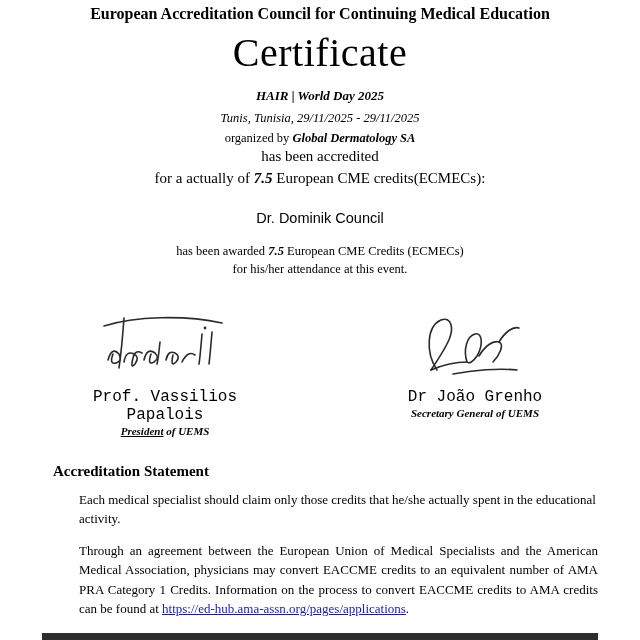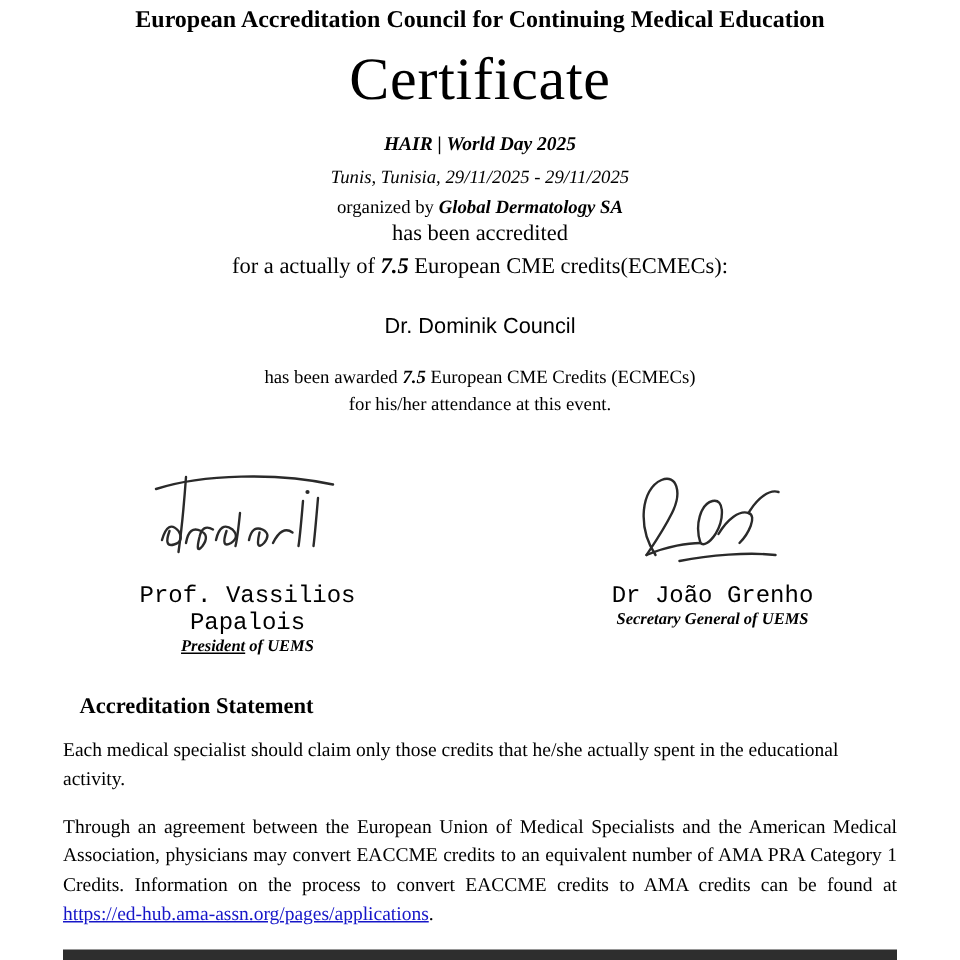--- a/index.html
+++ b/index.html
@@ -78,21 +78,21 @@
   .body-text {
     margin: 0 42px;
     font-size: 13px;
     line-height: 1.5;
   }
   .section-heading {
     margin: 26px 42px 0 53px;
     font-weight: bold;
     font-size: 15px;
   }
-  .para { margin-top: 12px; text-align: justify; }
+  .para { margin-top: 12px; text-align: justify; margin-left: 37px; }
   .para-first { margin-top: 10px; text-align: left; }
   a.doc-link, .doc-link {
     color: #1616c8;
     text-decoration: underline;
     cursor: pointer;
     word-break: break-word;
   }
   .bottom-bar {
     position: absolute;
     left: 42px;

